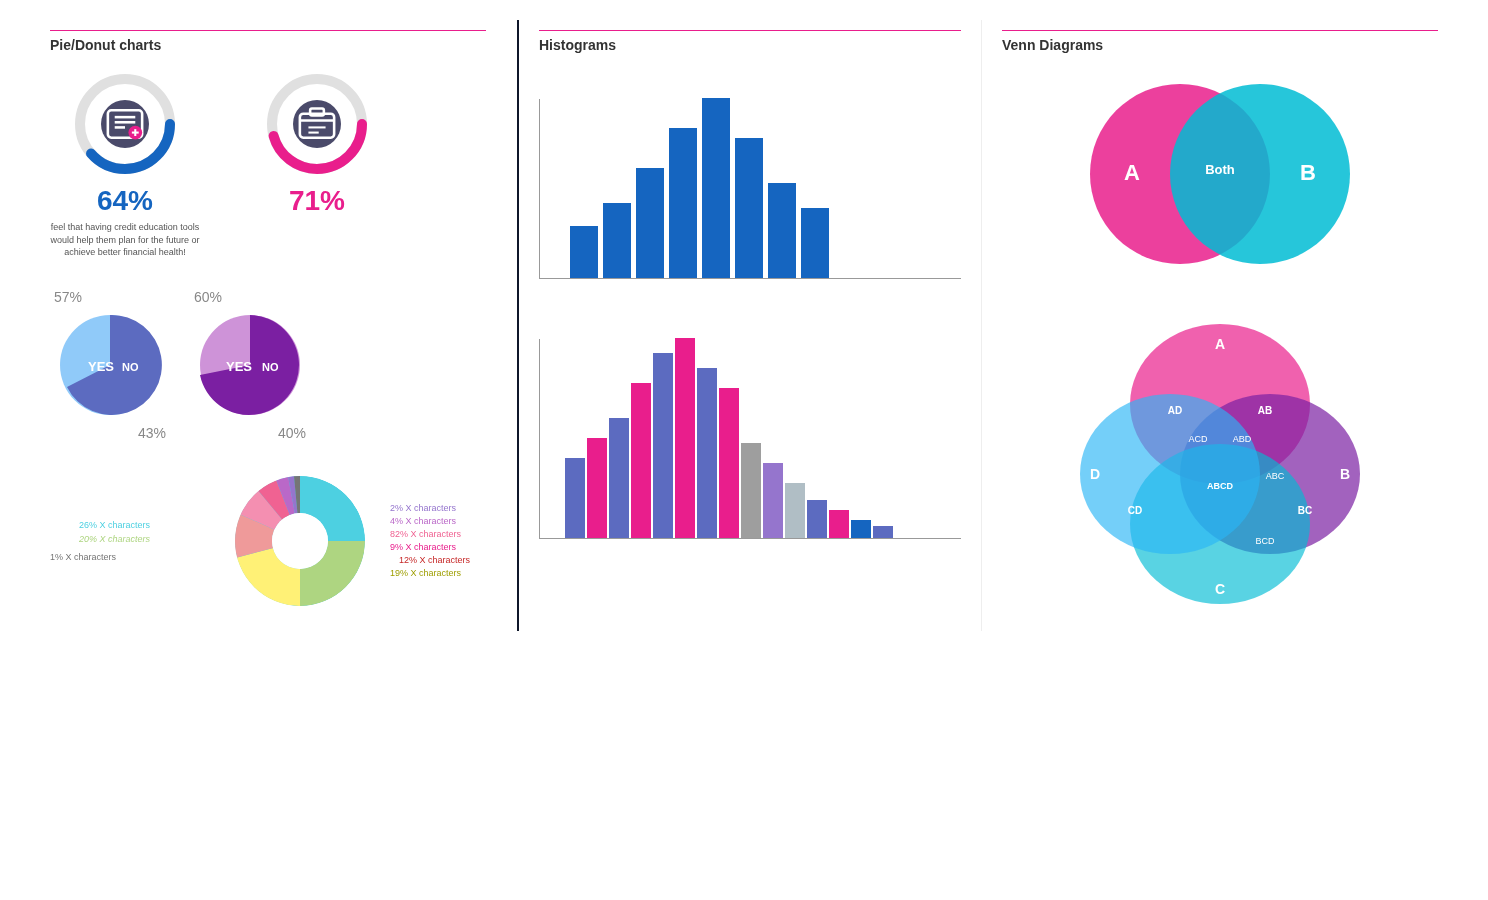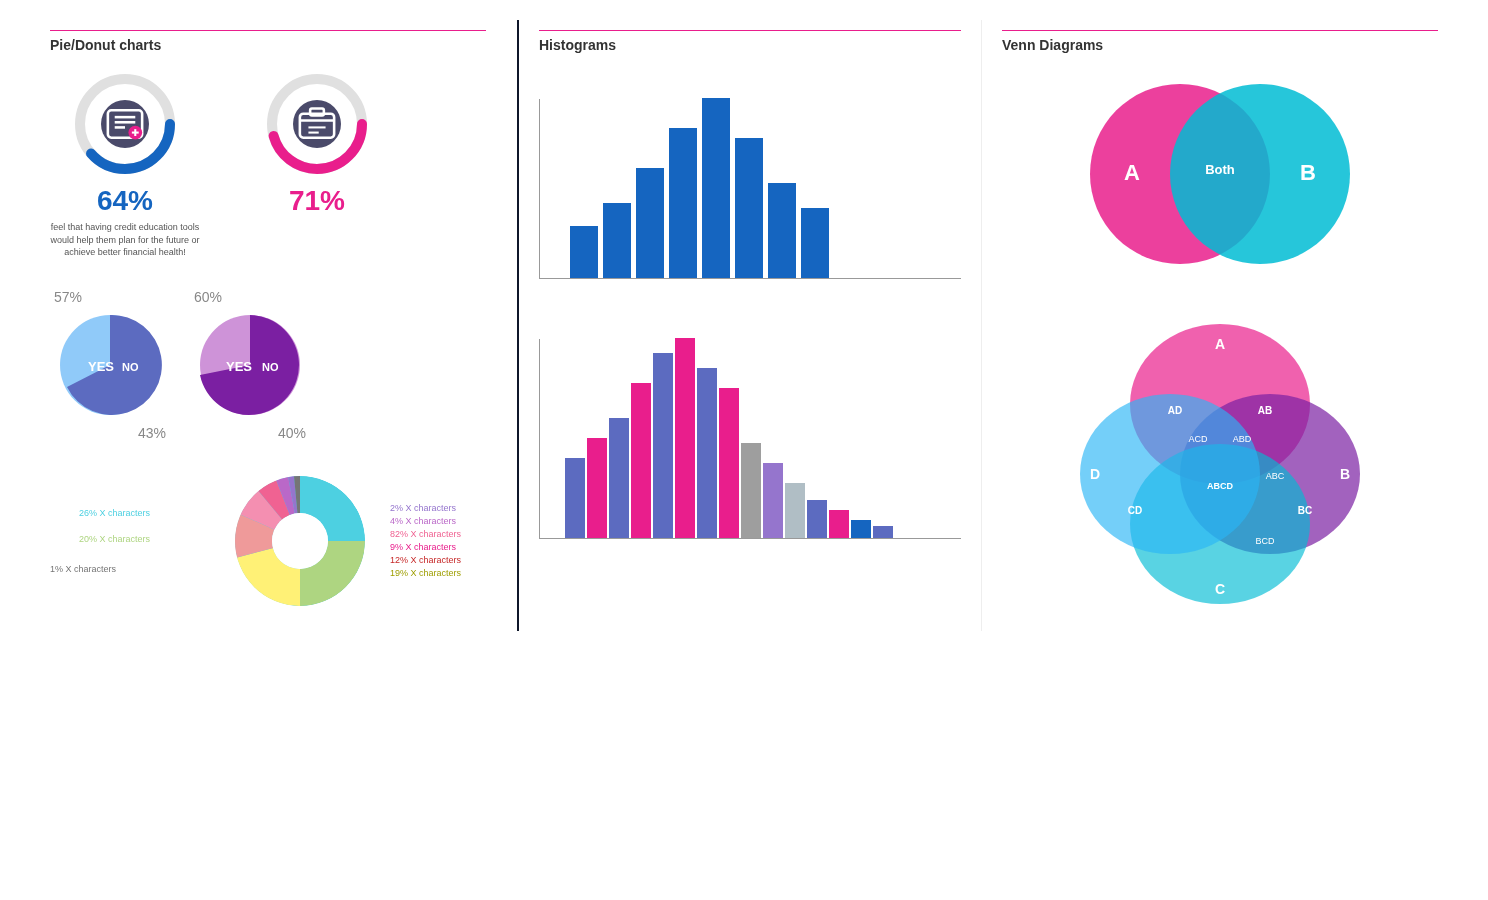--- a/index.html
+++ b/index.html
@@ -130,23 +130,23 @@
           <path d="M60,60 L60,10 A50,50 0 1,1 10,70 Z" fill="#7b1fa2"></path>
           <text x="36" y="66" font-size="13" font-weight="bold" fill="white">YES</text>
           <text x="72" y="66" font-size="11" font-weight="bold" fill="white">NO</text>
         </svg>
         <div class="pct-label" style="align-self:flex-end; margin-right:4px;">40%</div>
       </div>
     </div>
 
     <div style="display:flex; align-items:center; margin-top: 20px; gap: 10px;">
 
-      <div style="display:flex; flex-direction:column; gap:16px; min-width:100px;">
+      <div style="display:flex; flex-direction:column; gap:4px; min-width:100px;">
         <div style="font-size:9px; color:#4dd0e1; text-align:right;">26% X characters</div>
-        <div style="font-size:9px; color:#aed581; text-align:right; ">20% X characters</div>
+        <div style="font-size:9px; color:#aed581; text-align:right; font-style:italic;">20% X characters</div>
         <div style="font-size:9px; color:#757575; text-align:left; margin-top:4px;">1% X characters</div>
       </div>
 
       <div class="donut-multi-wrap">
         <svg viewBox="0 0 160 160" width="160" height="160">
 
           <defs>
             <mask id="donut-mask">
               <circle cx="80" cy="80" r="65" fill="white"></circle>
               <circle cx="80" cy="80" r="28" fill="black"></circle>
@@ -175,21 +175,21 @@
 
           <circle cx="80" cy="80" r="28" fill="white"></circle>
         </svg>
       </div>
 
       <div style="display:flex; flex-direction:column; gap:3px; min-width:80px;">
         <div style="font-size:9px; color:#9575cd; text-align:left;">2% X characters</div>
         <div style="font-size:9px; color:#ba68c8; text-align:left;">4% X characters</div>
         <div style="font-size:9px; color:#f06292; text-align:left;">82% X characters</div>
         <div style="font-size:9px; color:#e91e8c; text-align:left;">9% X characters</div>
-        <div style="font-size:9px; color:#c62828; text-align:left;">12% X characters</div>
+        <div style="font-size:9px; color:#c62828; text-align:right;">12% X characters</div>
         <div style="font-size:9px; color:#9e9e00; text-align:left;">19% X characters</div>
       </div>
     </div>
   </div>
 
   <div class="col col-border" style="border-left:2px solid #0f172a;margin-left:11px;">
     <div class="section-divider"></div>
     <div class="section-title">Histograms</div>
 
     <div style="margin-top: 30px; padding: 10px 0;">

